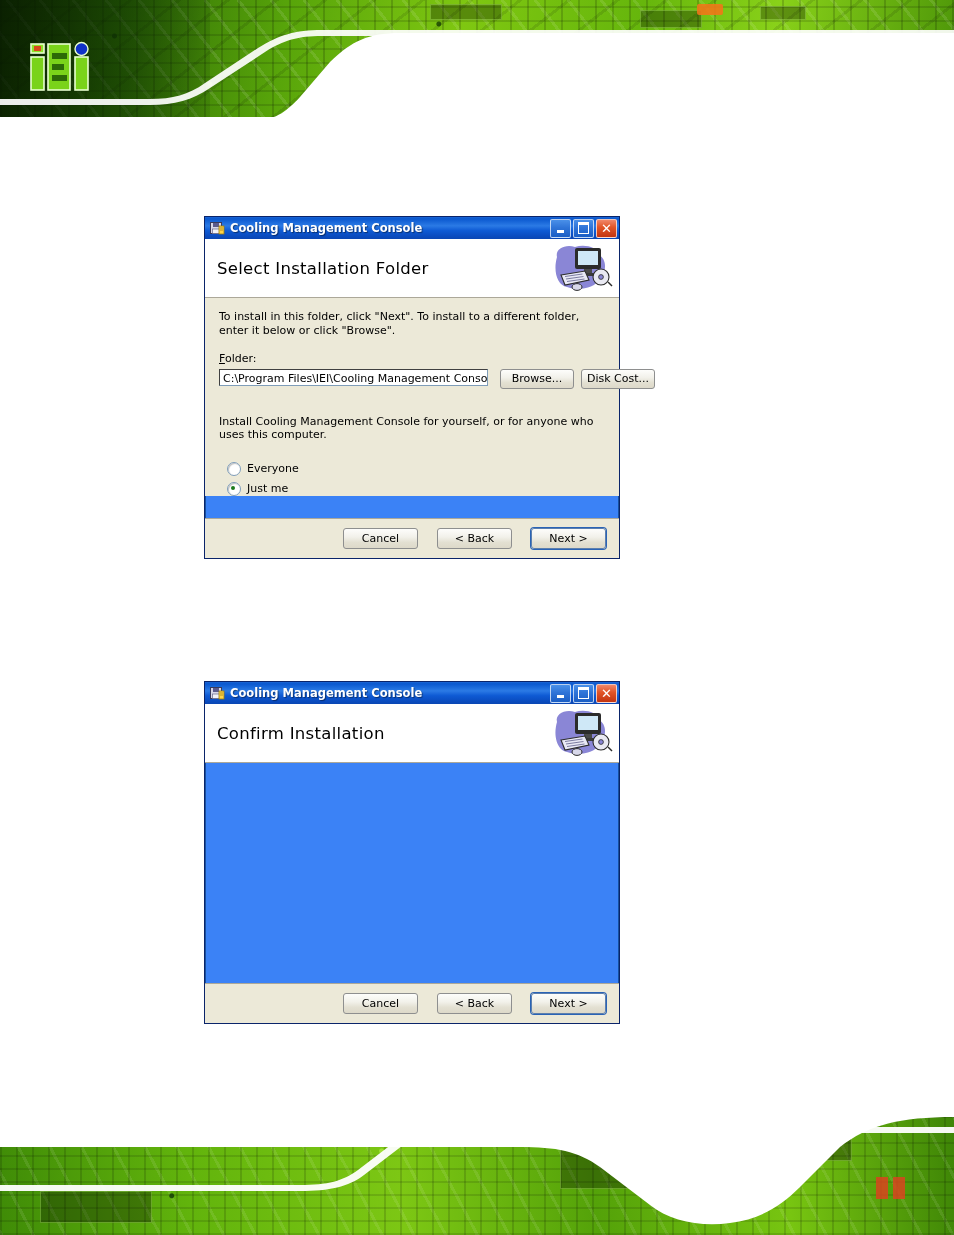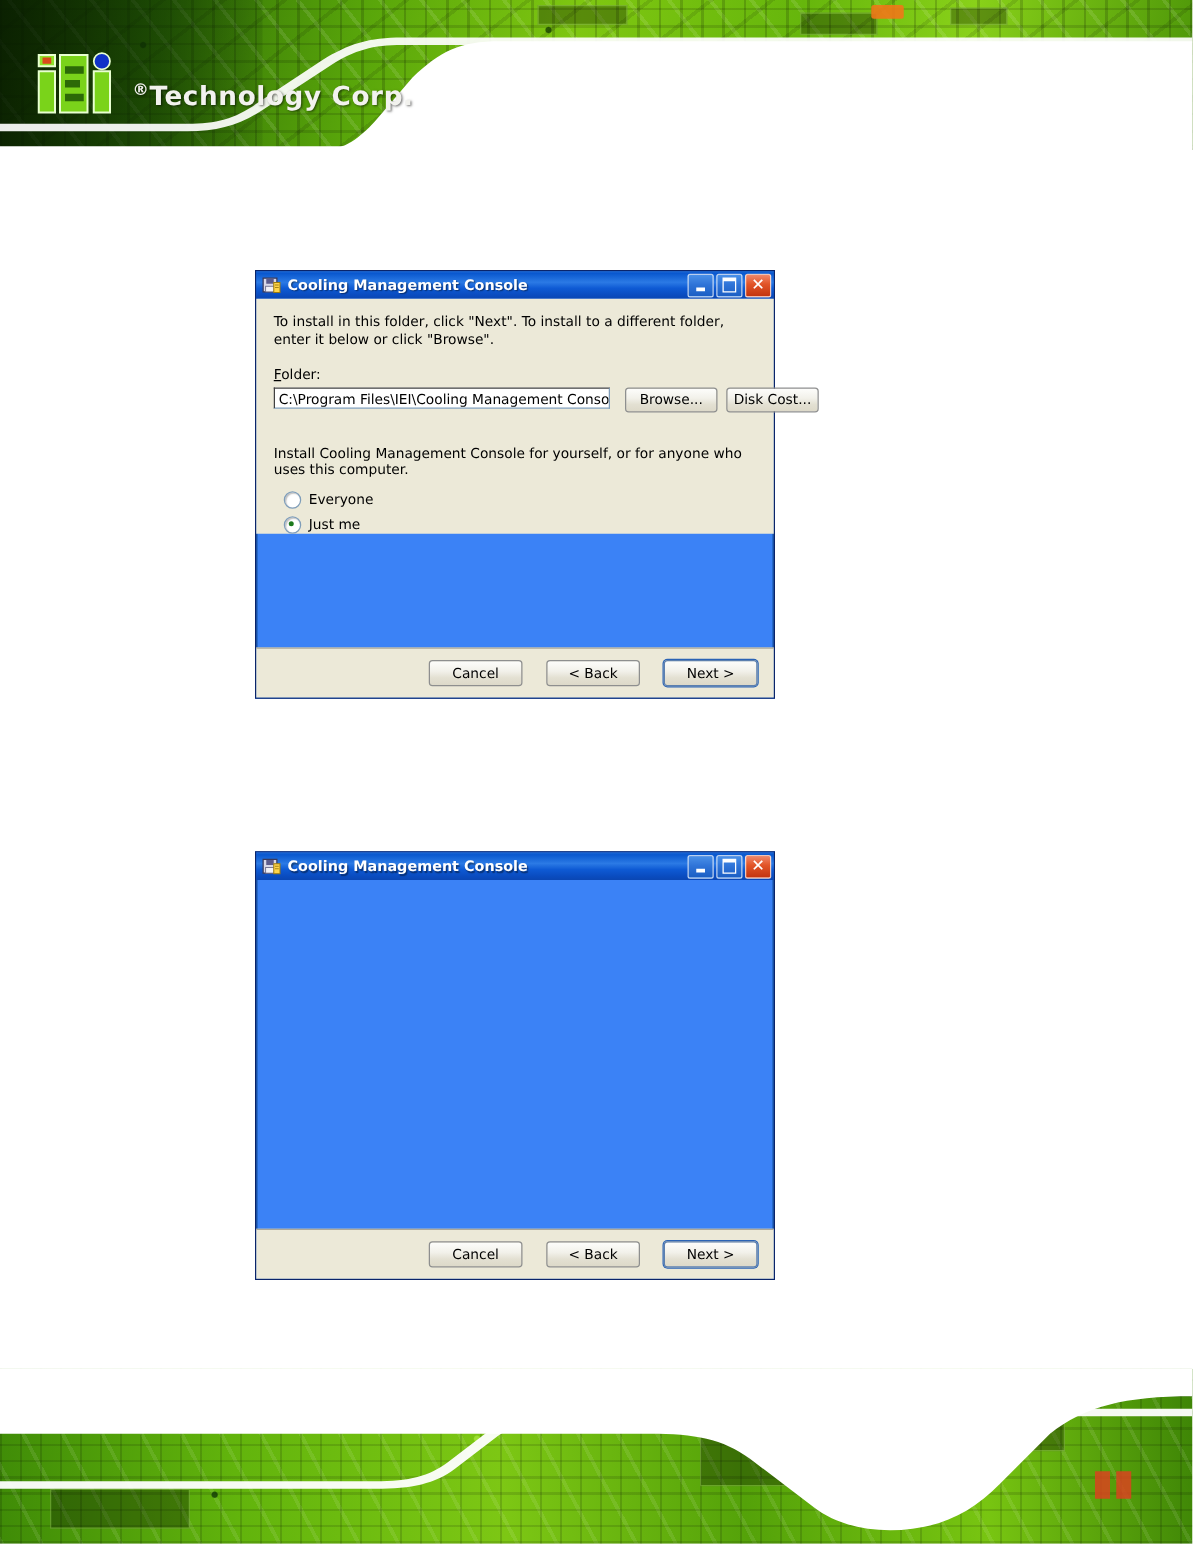--- a/index.html
+++ b/index.html
@@ -271,21 +271,21 @@
   }
   .xp-btn.default {
     box-shadow: 0 0 0 1px #2a63b5;
     border-color: #5c7fae;
   }
 
   .share-text {
     font-family: "DejaVu Sans", sans-serif;
     font-size: 11px;
     color: #000;
-    margin: 26px 0 11px 0;
+    margin: 26px 0 21px 0;
   }
   .radio-row {
     display: flex;
     align-items: center;
     gap: 6px;
     margin: 0 0 6px 8px;
     font-family: "DejaVu Sans", sans-serif;
     font-size: 11px;
     color: #000;
   }
@@ -348,23 +348,20 @@
         <rect x="6" y="5" width="7" height="5" fill="#d94a1a"></rect>
         <rect x="3" y="16" width="13" height="33" fill="#7ad31a" stroke="#e8ffd0" stroke-width="1.6"></rect>
         <rect x="20" y="3" width="22" height="46" fill="#7ad31a" stroke="#e8ffd0" stroke-width="1.6"></rect>
         <rect x="24" y="12" width="15" height="6" fill="#2c6a07"></rect>
         <rect x="24" y="23" width="12" height="6" fill="#2c6a07"></rect>
         <rect x="24" y="34" width="15" height="6" fill="#2c6a07"></rect>
         <rect x="47" y="16" width="13" height="33" fill="#7ad31a" stroke="#e8ffd0" stroke-width="1.6"></rect>
         <circle cx="53.5" cy="8" r="6.5" fill="#1032c8" stroke="#e8ffd0" stroke-width="1.4"></circle>
       </svg>
     </div>
-    <div class="logo-text">
-      <span class="logo-reg">®</span><span>Technology Corp.</span>
-    </div>
   </div>
 </div>
 
 <div class="dialog" id="dlg0" style="left:204px; top:216px; width:414px; height:341px;">
 
   <div class="titlebar">
     <div class="titlebar-icon">
       <svg viewBox="0 0 16 16" width="16" height="16">
         <rect x="1.5" y="2.5" width="11" height="11" fill="#d8d8e8" stroke="#3a3a5a" stroke-width="1"></rect>
         <rect x="4" y="3" width="6" height="4" fill="#5b5b8c"></rect>
@@ -380,20 +377,38 @@
         </div>
       <div class="win-btn max">
           <div class="glyph-max"></div>
         </div>
       <div class="win-btn close">
           <div class="glyph-close">✕</div>
         </div>
     </div>
   </div>
 
+  <div class="dlg-head">
+    <div class="dlg-head-title">Select Installation Folder</div>
+    <div class="setup-icon">
+      <svg viewBox="0 0 62 50" width="62" height="50">
+        <path d="M6 14 C4 6 14 1 24 4 C34 1 46 4 48 12 C56 16 56 30 48 36 C44 46 26 48 16 44 C6 42 2 28 6 14 Z" fill="#8a86d6"></path>
+        <rect x="24" y="5" width="26" height="21" rx="2" fill="#2b2b2b"></rect>
+        <rect x="27" y="8" width="20" height="14" fill="#cfe8f7"></rect>
+        <rect x="33" y="26" width="8" height="4" fill="#4a4a4a"></rect>
+        <rect x="28" y="30" width="18" height="3" rx="1" fill="#3a3a3a"></rect>
+        <path d="M10 32 L34 28 L38 37 L14 42 Z" fill="#e8e8f5" stroke="#2b2b2b" stroke-width="1.1"></path>
+        <path d="M14 33.5 L31.5 31 M15 36 L32.5 33.5 M16 38.5 L33.5 36" stroke="#6f6f96" stroke-width=".9"></path>
+        <circle cx="50" cy="34" r="8" fill="#e9e9f2" stroke="#2b2b2b" stroke-width="1.1"></circle>
+        <circle cx="50" cy="34" r="2.4" fill="#8a86d6" stroke="#2b2b2b" stroke-width=".8"></circle>
+        <ellipse cx="26" cy="44" rx="5" ry="3.4" fill="#d8d8ea" stroke="#2b2b2b" stroke-width="1"></ellipse>
+        <path d="M57 39 L61 43" stroke="#2b2b2b" stroke-width="1.4"></path>
+      </svg>
+    </div>
+  </div>
 
   <div class="dlg-body">
     <p class="body-text">To install in this folder, click "Next". To install to a different folder, enter it below or click "Browse".</p>
 
     <div class="field-label"><u>F</u><span>older:</span></div>
 
     <div class="folder-row">
       <div class="text-input" title="C:\Program Files\">C:\Program Files\IEI\Cooling Management Console\</div>
       <div class="side-btns">
         <div class="xp-btn">Browse...</div>
@@ -439,20 +454,38 @@
         </div>
       <div class="win-btn max">
           <div class="glyph-max"></div>
         </div>
       <div class="win-btn close">
           <div class="glyph-close">✕</div>
         </div>
     </div>
   </div>
 
+  <div class="dlg-head">
+    <div class="dlg-head-title">Confirm Installation</div>
+    <div class="setup-icon">
+      <svg viewBox="0 0 62 50" width="62" height="50">
+        <path d="M6 14 C4 6 14 1 24 4 C34 1 46 4 48 12 C56 16 56 30 48 36 C44 46 26 48 16 44 C6 42 2 28 6 14 Z" fill="#8a86d6"></path>
+        <rect x="24" y="5" width="26" height="21" rx="2" fill="#2b2b2b"></rect>
+        <rect x="27" y="8" width="20" height="14" fill="#cfe8f7"></rect>
+        <rect x="33" y="26" width="8" height="4" fill="#4a4a4a"></rect>
+        <rect x="28" y="30" width="18" height="3" rx="1" fill="#3a3a3a"></rect>
+        <path d="M10 32 L34 28 L38 37 L14 42 Z" fill="#e8e8f5" stroke="#2b2b2b" stroke-width="1.1"></path>
+        <path d="M14 33.5 L31.5 31 M15 36 L32.5 33.5 M16 38.5 L33.5 36" stroke="#6f6f96" stroke-width=".9"></path>
+        <circle cx="50" cy="34" r="8" fill="#e9e9f2" stroke="#2b2b2b" stroke-width="1.1"></circle>
+        <circle cx="50" cy="34" r="2.4" fill="#8a86d6" stroke="#2b2b2b" stroke-width=".8"></circle>
+        <ellipse cx="26" cy="44" rx="5" ry="3.4" fill="#d8d8ea" stroke="#2b2b2b" stroke-width="1"></ellipse>
+        <path d="M57 39 L61 43" stroke="#2b2b2b" stroke-width="1.4"></path>
+      </svg>
+    </div>
+  </div>
 
 
   <div class="dlg-footer">
     <div class="xp-btn">Cancel</div>
     <div class="xp-btn">&lt; Back</div>
     <div class="xp-btn default">Next &gt;</div>
   </div>
 </div>
 
 <div class="page-footer">

